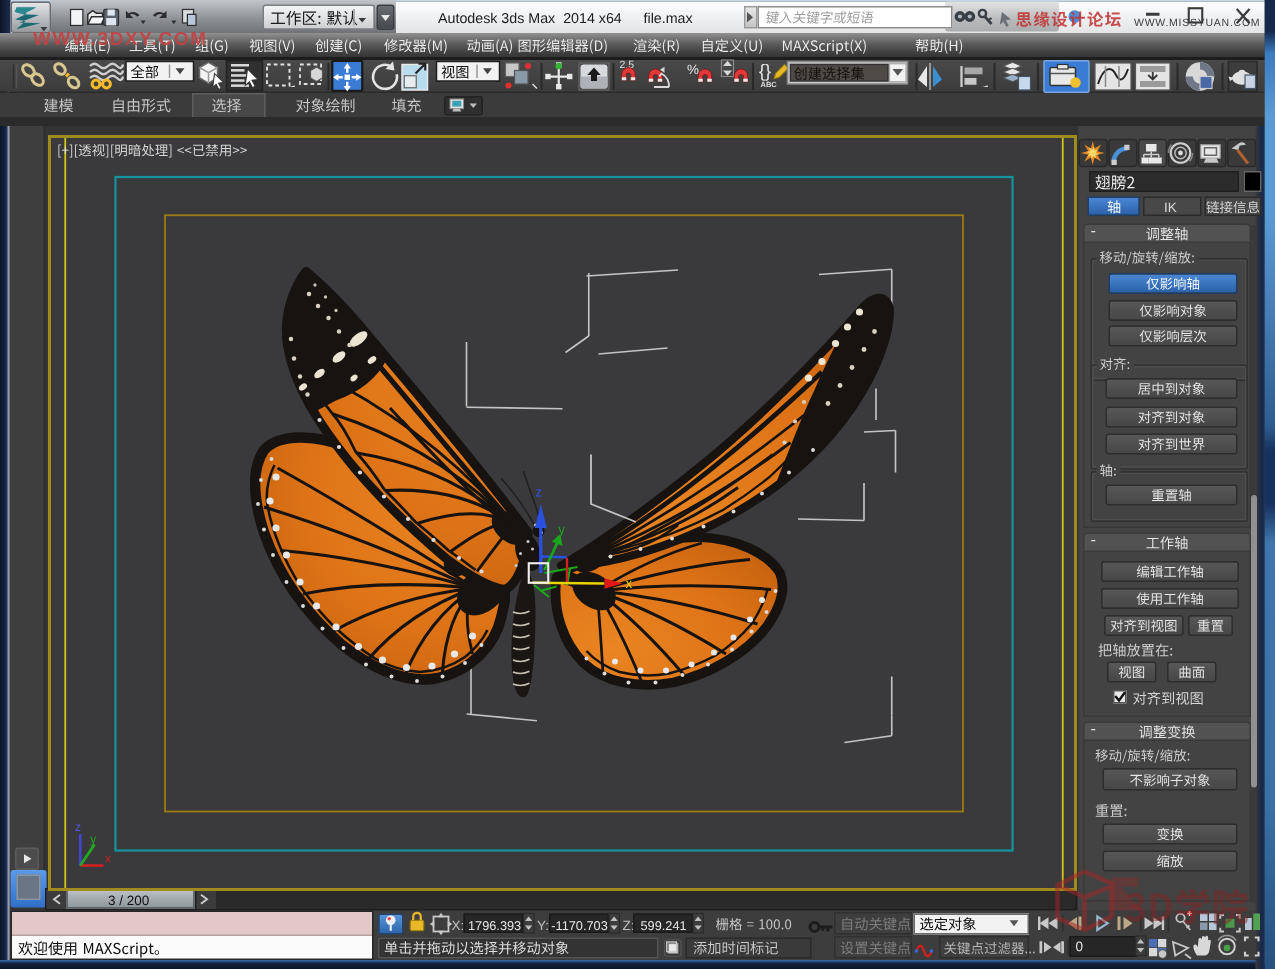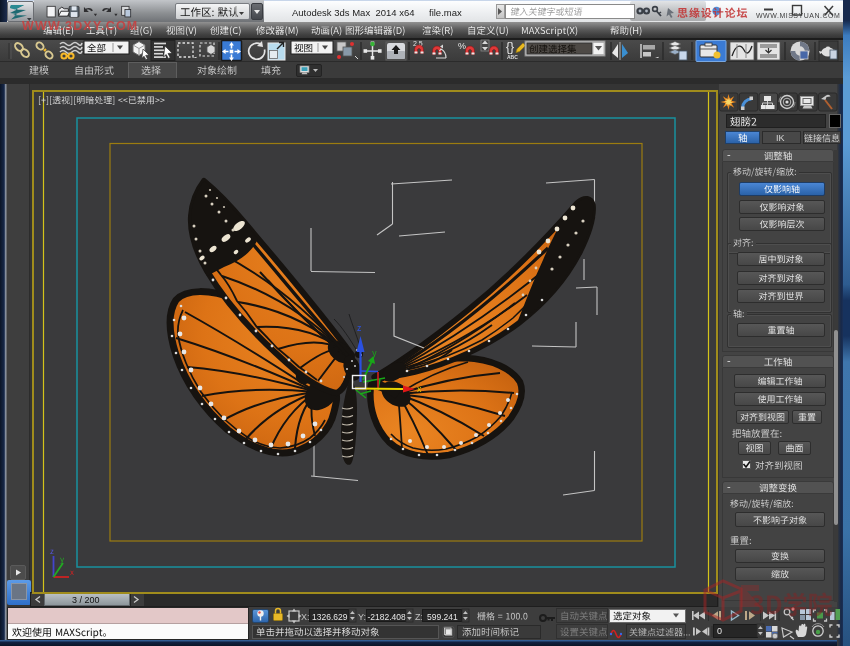--- a/index.html
+++ b/index.html
@@ -35,24 +35,24 @@
     <div style="position:absolute;left:44px;top:593px;width:86px;height:13px;background:linear-gradient(#b9bfc3,#8e979c);border:1px solid #62686c;box-sizing:border-box;"></div>
     <div style="position:absolute;left:72px;top:595px;white-space:nowrap;font:9px &quot;Liberation Sans&quot;,sans-serif;color:#111;">3 / 200</div>
     <div style="position:absolute;left:130px;top:593px;width:13px;height:13px;background:#3c3c3c;border-left:1px solid #222;"></div>
     <div style="position:absolute;left:7px;top:607px;width:830px;height:33px;background:#3d3d3d;"></div>
     <div style="position:absolute;left:7px;top:607px;width:242px;height:33px;border:1px solid #262626;box-sizing:border-box;"></div>
     <div style="position:absolute;left:8px;top:608px;width:240px;height:16px;background:#e3c8c8;border-bottom:1px solid #b5a0a0;box-sizing:border-box;"></div>
     <div style="position:absolute;left:8px;top:624px;width:240px;height:15px;background:#fbfbfb;"></div>
     <div style="position:absolute;left:252px;top:609px;width:17px;height:14px;background:linear-gradient(#5a95d8,#2e66ad);border:1px solid #24466e;border-radius:2px;box-sizing:border-box;"></div>
     <div style="position:absolute;left:301px;top:612px;white-space:nowrap;font:9px &quot;Liberation Sans&quot;,sans-serif;color:#c0c0c0;">X:</div>
     <div style="position:absolute;left:309px;top:609px;width:40px;height:13px;background:#262626;border:1px solid #1a1a1a;box-sizing:border-box;"></div>
-    <div style="position:absolute;left:312px;top:611.5px;white-space:nowrap;font:8.5px &quot;Liberation Sans&quot;,sans-serif;color:#e6e6e6;">1326.629</div>
+    <div style="position:absolute;left:312px;top:611.5px;white-space:nowrap;font:8.5px &quot;Liberation Sans&quot;,sans-serif;color:#e6e6e6;">1796.393</div>
     <div style="position:absolute;left:358px;top:612px;white-space:nowrap;font:9px &quot;Liberation Sans&quot;,sans-serif;color:#c0c0c0;">Y:</div>
     <div style="position:absolute;left:366px;top:609px;width:40px;height:13px;background:#262626;border:1px solid #1a1a1a;box-sizing:border-box;"></div>
-    <div style="position:absolute;left:367.5px;top:611.5px;white-space:nowrap;font:8.5px &quot;Liberation Sans&quot;,sans-serif;color:#e6e6e6;">-2182.408</div>
+    <div style="position:absolute;left:367.5px;top:611.5px;white-space:nowrap;font:8.5px &quot;Liberation Sans&quot;,sans-serif;color:#e6e6e6;">-1170.703</div>
     <div style="position:absolute;left:415px;top:612px;white-space:nowrap;font:9px &quot;Liberation Sans&quot;,sans-serif;color:#c0c0c0;">Z:</div>
     <div style="position:absolute;left:422px;top:609px;width:40px;height:13px;background:#262626;border:1px solid #1a1a1a;box-sizing:border-box;"></div>
     <div style="position:absolute;left:427px;top:611.5px;white-space:nowrap;font:8.5px &quot;Liberation Sans&quot;,sans-serif;color:#e6e6e6;">599.241</div>
     <div style="position:absolute;left:252px;top:625px;width:187px;height:14px;background:#333;border:1px solid #555;box-sizing:border-box;"></div>
     <div style="position:absolute;left:457px;top:625px;width:84px;height:14px;background:#3a3a3a;border:1px solid #2a2a2a;box-sizing:border-box;"></div>
     <div style="position:absolute;left:556px;top:608px;width:52px;height:15px;background:#3e3e3e;border:1px solid #303030;box-sizing:border-box;"></div>
     <div style="position:absolute;left:556px;top:624px;width:52px;height:15px;background:#3e3e3e;border:1px solid #303030;box-sizing:border-box;"></div>
     <div style="position:absolute;left:609px;top:609px;width:77px;height:14px;background:#f2f2f2;border:1px solid #6a6a6a;box-sizing:border-box;"></div>
     <div style="position:absolute;left:626px;top:624px;width:60px;height:15px;background:#3e3e3e;border:1px solid #2e2e2e;box-sizing:border-box;"></div>
     <div style="position:absolute;left:713px;top:624px;width:45px;height:14px;background:#262626;border:1px solid #1a1a1a;box-sizing:border-box;"></div>

